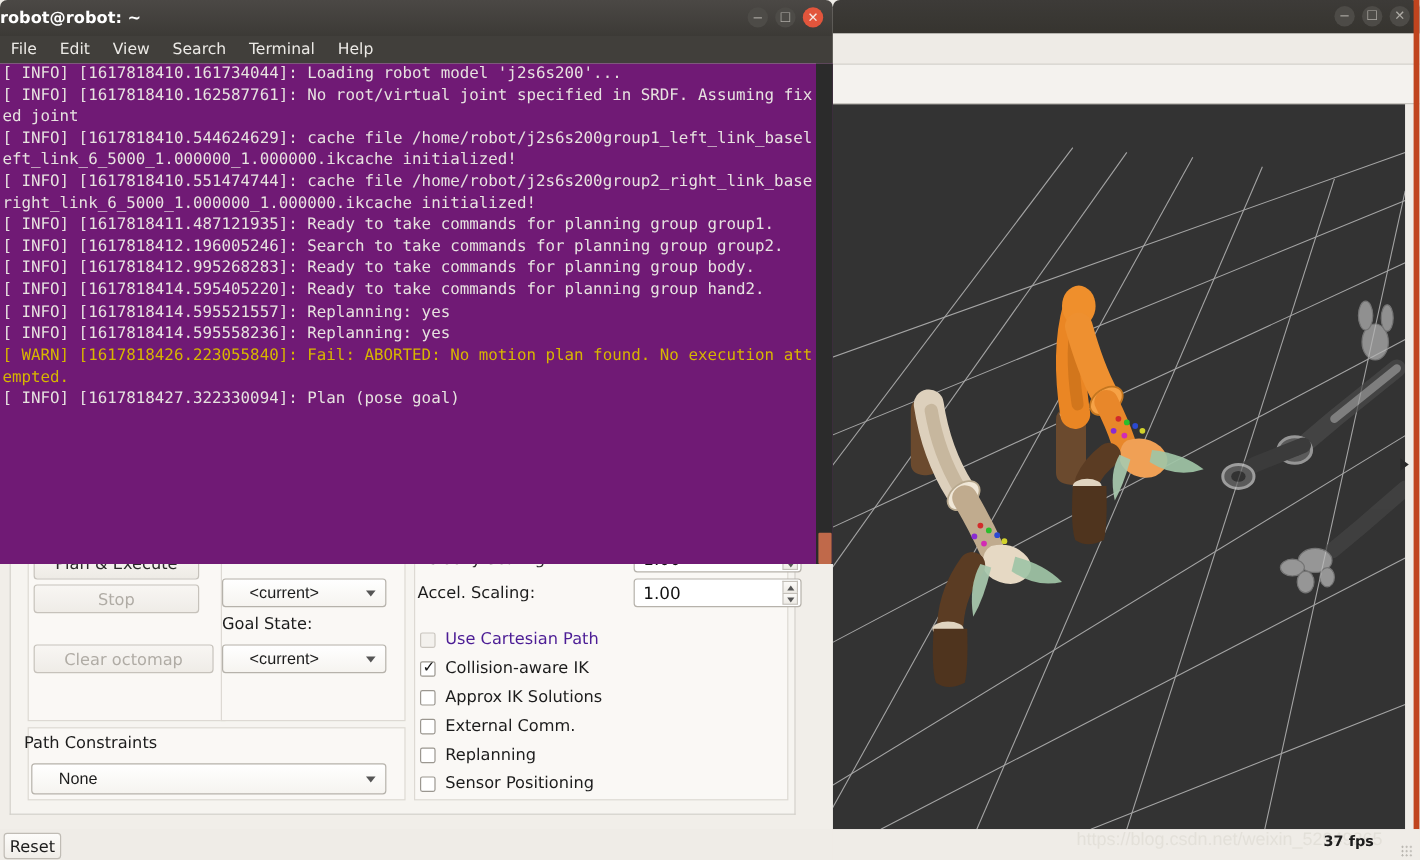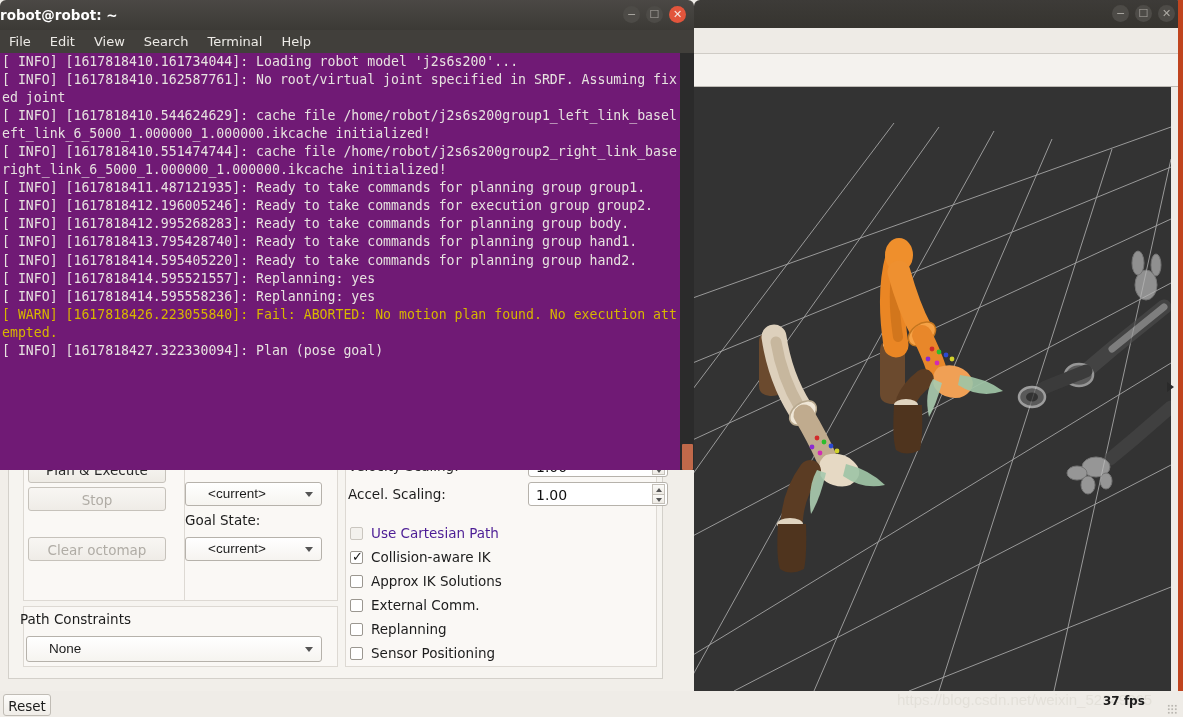--- a/index.html
+++ b/index.html
@@ -108,21 +108,21 @@
     position: absolute;
     border: 1px solid #c6c2bb; border-radius: 3px;
     background: linear-gradient(#fbfaf8, #eeebe5);
     color: #2a2a2a;
     font-size: 13.5px; font-family: "DejaVu Sans", sans-serif;
     text-align: center;
   }
   .btn.disabled { color: #b0aca5; background: linear-gradient(#f8f6f3, #efece7); }
   #btn-plan-exec { left: 28px; top: 455px; width: 138px; height: 28px; line-height: 28px; }
   #btn-stop      { left: 28px; top: 487px; width: 138px; height: 24px; line-height: 24px; }
-  #btn-clear-oct { left: 28px; top: 537px; width: 138px; height: 24px; line-height: 24px; }
+  #btn-clear-oct { left: 28px; top: 537px; width: 150px; height: 24px; line-height: 24px; }
 
   .combo {
     position: absolute;
     border: 1px solid #b6b2ab; border-radius: 3px;
     background: linear-gradient(#ffffff, #f6f4f0);
     font-size: 13.5px; font-family: Liberation Sans, sans-serif;
     color: #1c1c1c;
     line-height: 22px; padding-left: 22px;
   }
   .combo .arrow {
@@ -470,23 +470,22 @@
       <span class="menu-item">Terminal</span>
       <span class="menu-item">Help</span>
     </div>
 
     <div id="term-body">
       <div id="term-text"><span>[ INFO] [1617818410.161734044]: Loading robot model 'j2s6s200'...
 </span><span>[ INFO] [1617818410.162587761]: No root/virtual joint specified in SRDF. Assuming fixed joint
 </span><span>[ INFO] [1617818410.544624629]: cache file /home/robot/j2s6s200group1_left_link_baseleft_link_6_5000_1.000000_1.000000.ikcache initialized!
 </span><span>[ INFO] [1617818410.551474744]: cache file /home/robot/j2s6s200group2_right_link_baseright_link_6_5000_1.000000_1.000000.ikcache initialized!
 </span><span>[ INFO] [1617818411.487121935]: Ready to take commands for planning group group1.
-</span><span>[ INFO] [1617818412.196005246]: Ready to take commands for execution group group2.
+</span><span>[ INFO] [1617818412.196005246]: Search to take commands for planning group group2.
 </span><span>[ INFO] [1617818412.995268283]: Ready to take commands for planning group body.
-</span><span>[ INFO] [1617818413.795428740]: Ready to take commands for planning group hand1.
 </span><span>[ INFO] [1617818414.595405220]: Ready to take commands for planning group hand2.
 </span><span>[ INFO] [1617818414.595521557]: Replanning: yes
 </span><span>[ INFO] [1617818414.595558236]: Replanning: yes
 </span><span class="ln-warn">[ WARN] [1617818426.223055840]: Fail: ABORTED: No motion plan found. No execution attempted.
 </span><span>[ INFO] [1617818427.322330094]: Plan (pose goal)
 </span></div>
     </div>
 
     <div id="term-scrollbar">
       <div id="term-scroll-thumb"></div>

